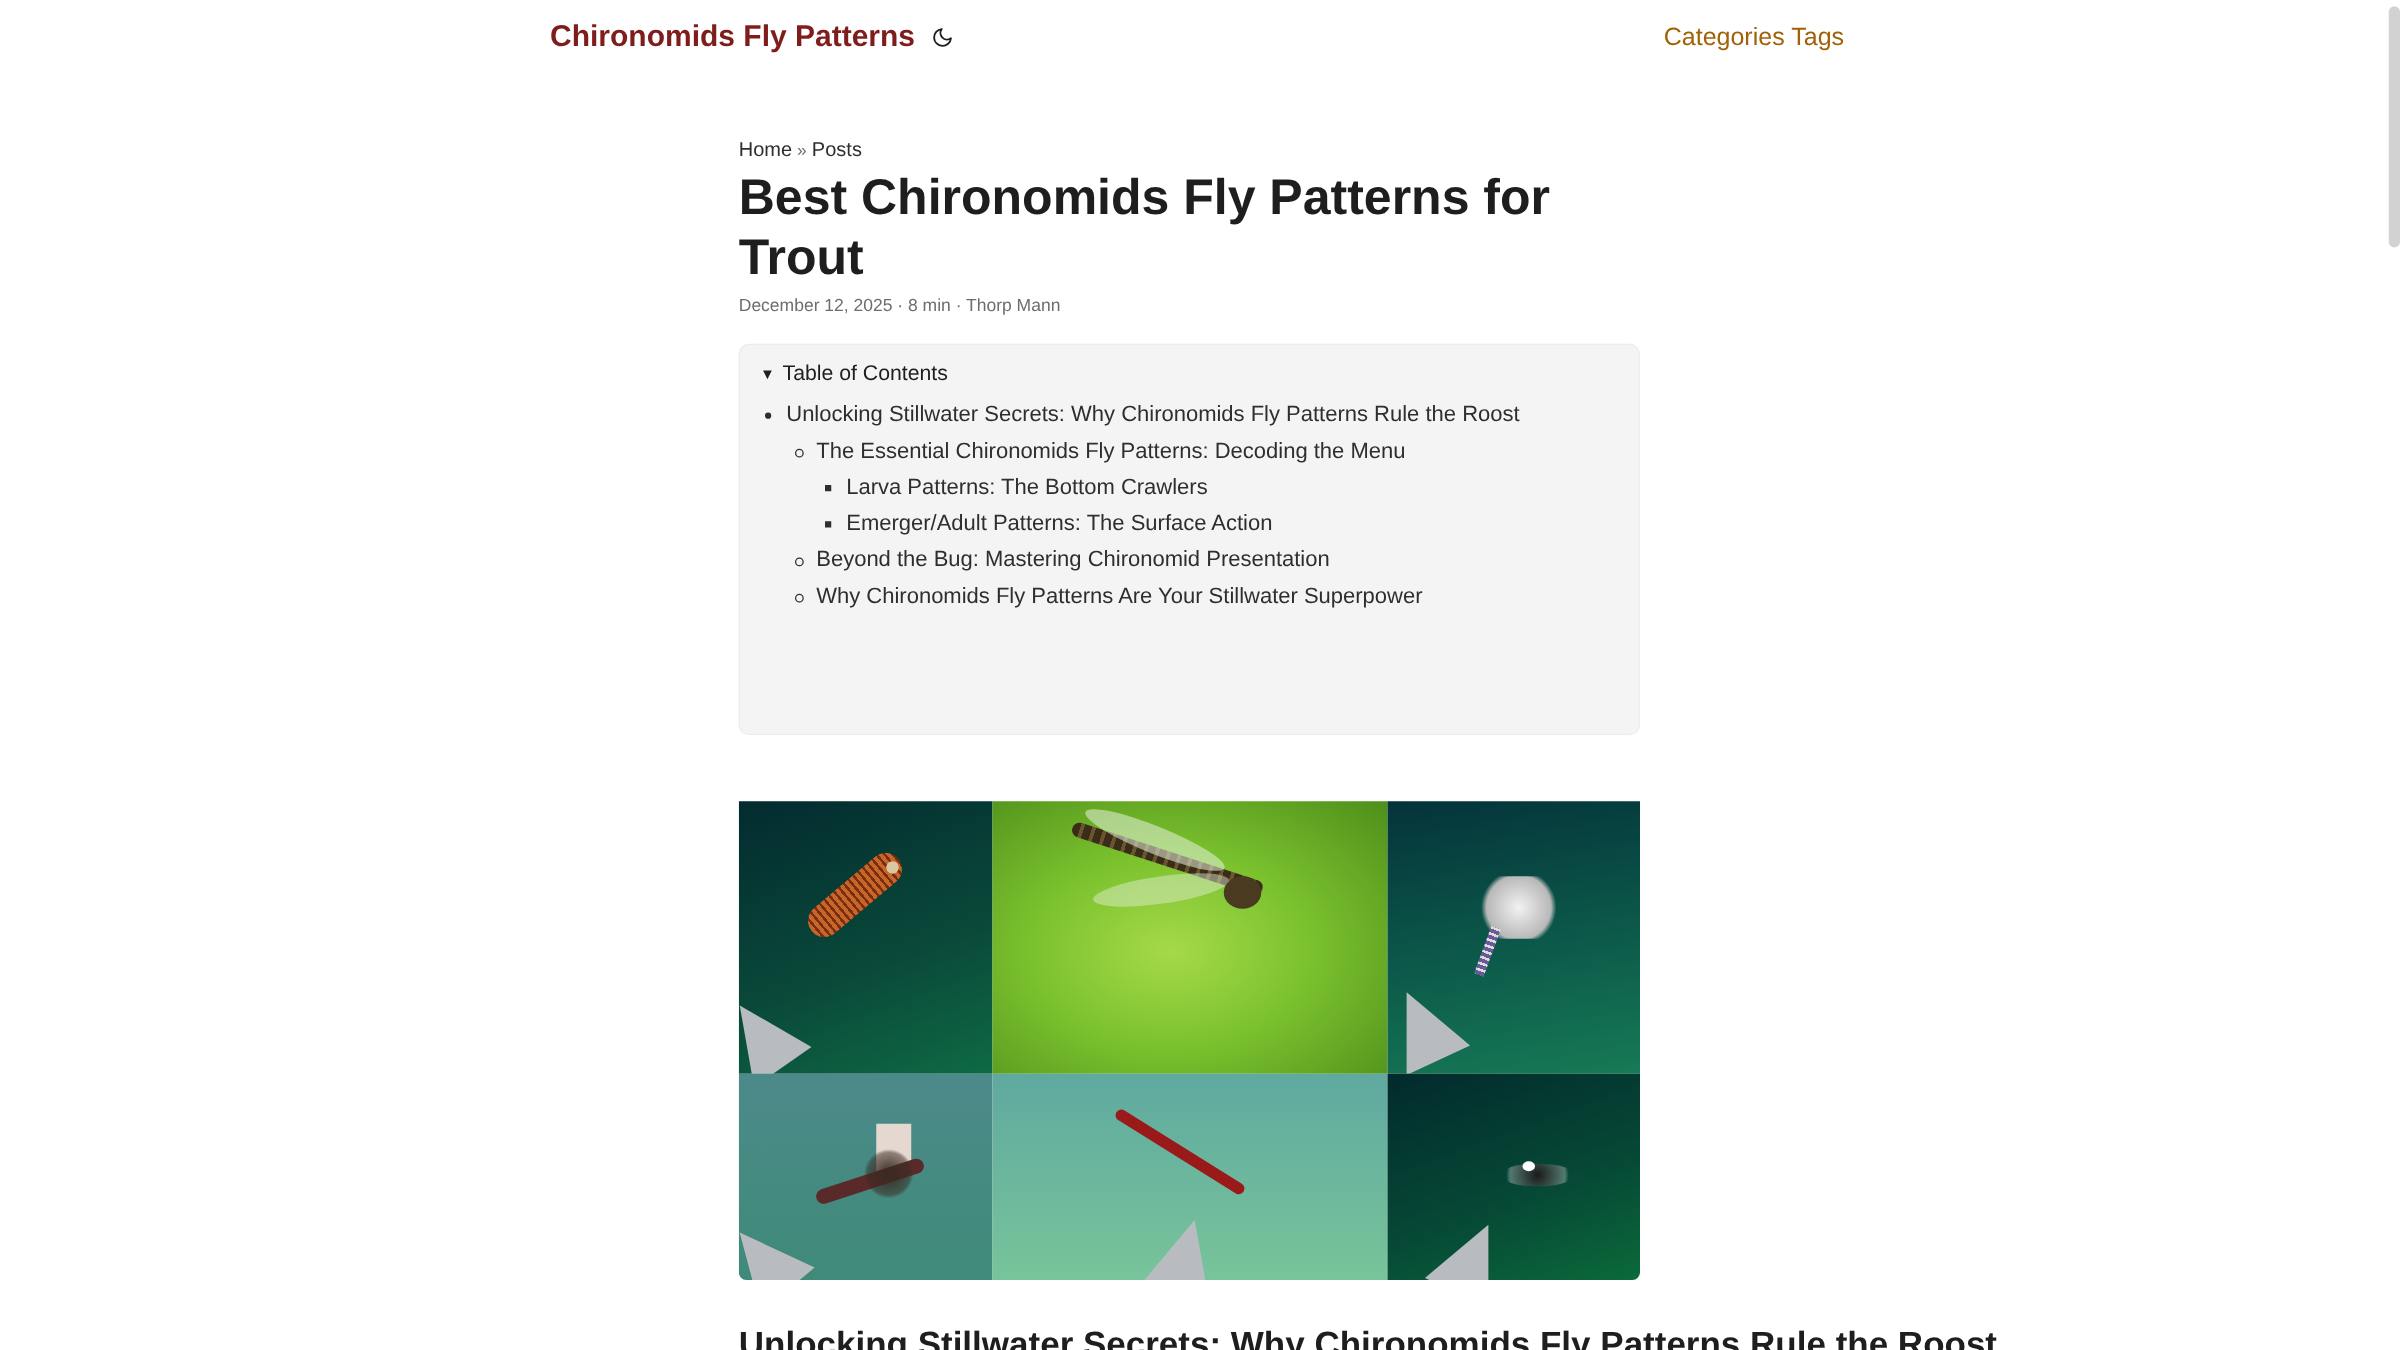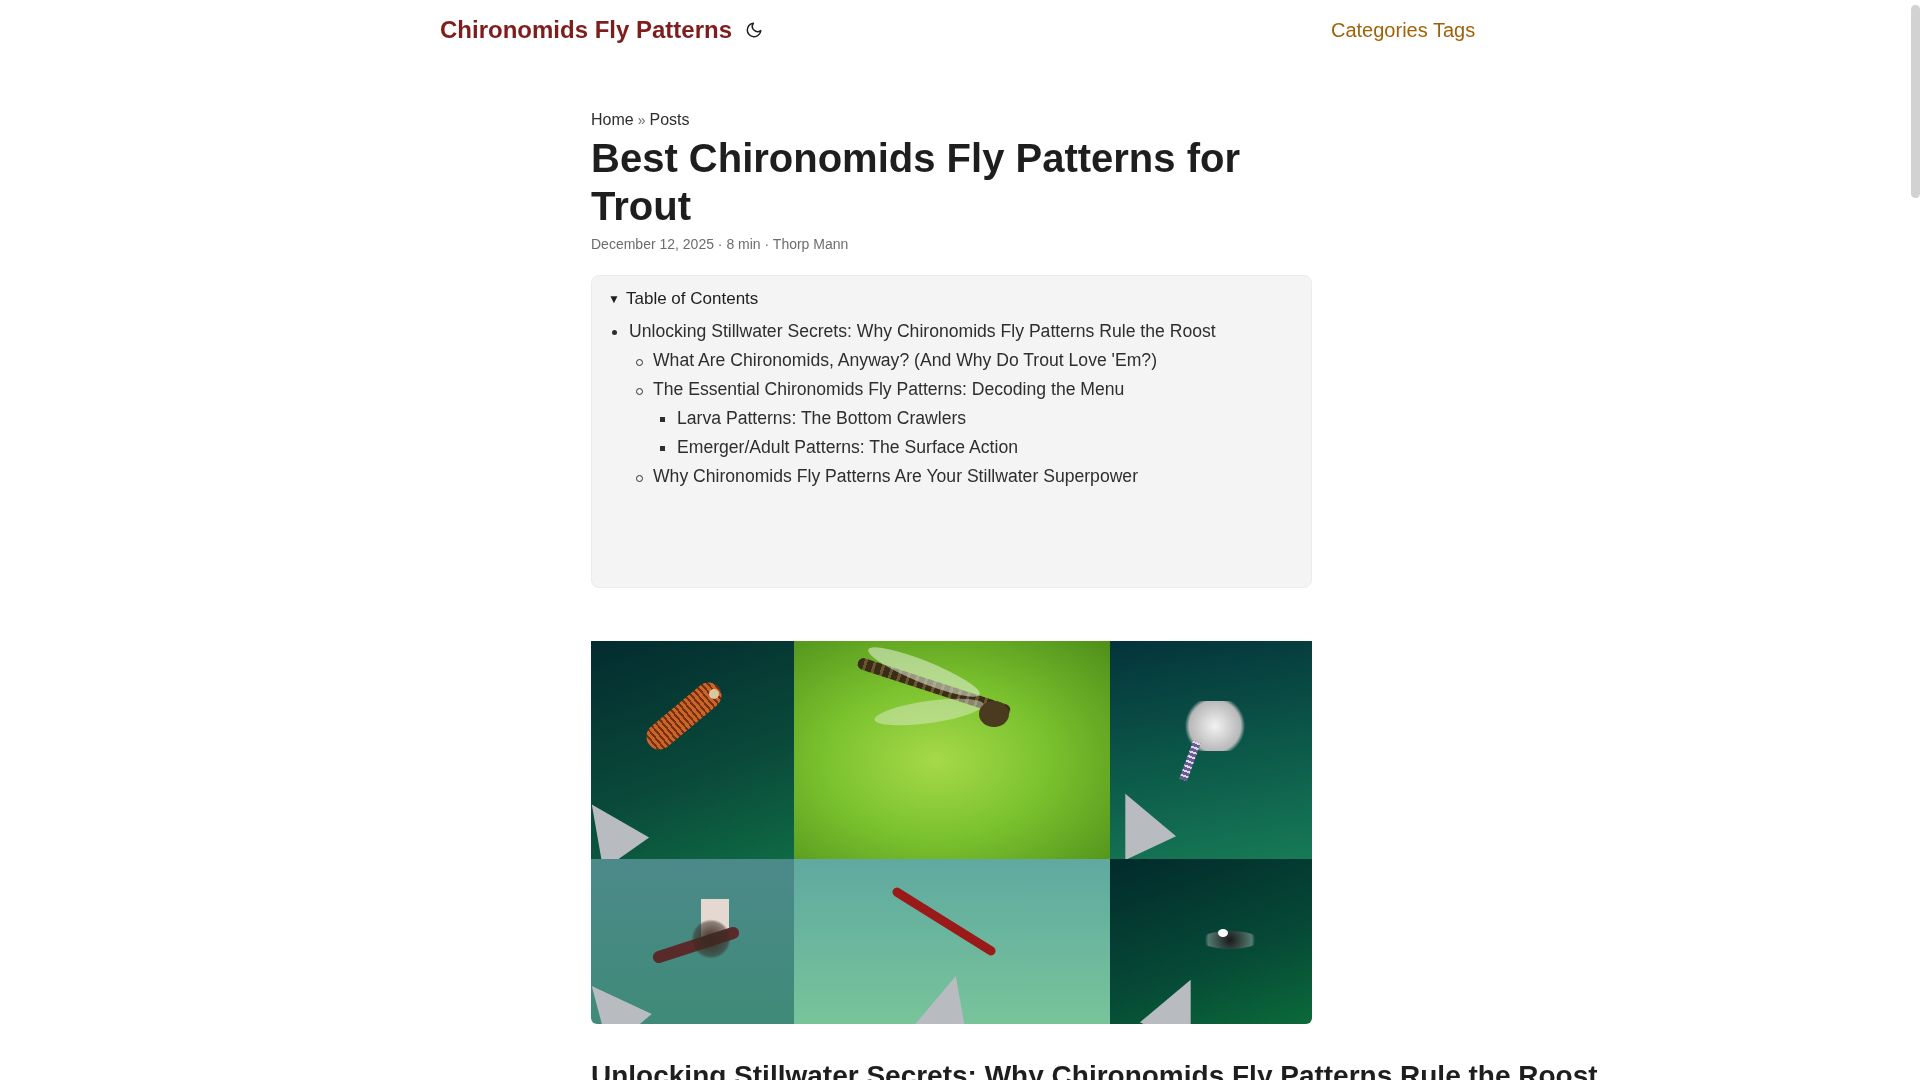--- a/index.html
+++ b/index.html
@@ -79,24 +79,24 @@
   <h1 class="post-title">Best Chironomids Fly Patterns for Trout</h1>
   <div class="post-meta">December 12, 2025 · 8 min · Thorp Mann</div>
 
   <details class="toc" open="">
     <summary class="toc-summary" style="list-style:none;">
       <span class="tri">▼</span>
       <span>Table of Contents</span>
     </summary>
     <ul class="toc-list">
       <li class="l1"><a href="#">Unlocking Stillwater Secrets: Why Chironomids Fly Patterns Rule the Roost</a></li>
-      <li class="l2"><a href="#">What Are Chironomids, Anyway? (And Why Do Trout Love 'Em?)</a></li>
       <li class="l2"><a href="#">The Essential Chironomids Fly Patterns: Decoding the Menu</a></li>
       <li class="l3"><a href="#">Larva Patterns: The Bottom Crawlers</a></li>
       <li class="l3"><a href="#">Emerger/Adult Patterns: The Surface Action</a></li>
+      <li class="l2"><a href="#">Beyond the Bug: Mastering Chironomid Presentation</a></li>
       <li class="l2"><a href="#">Why Chironomids Fly Patterns Are Your Stillwater Superpower</a></li>
     </ul>
   </details>
 
   <figure class="cover" title="Collage of chironomid fly patterns in vises and a midge on a green leaf">
     <div class="cell c1">
       <div class="fly" style="left:48px;top:62px;width:90px;height:26px;border-radius:14px;background:repeating-linear-gradient(90deg,#c8662a 0 3px,#7a2e10 3px 5px);transform:rotate(-40deg);"></div>
       <div class="fly" style="left:118px;top:48px;width:10px;height:10px;border-radius:50%;background:#d9c7a0;"></div>
       <div class="vise" style="left:-10px;top:158px;transform:rotate(-35deg);"></div>
     </div>

